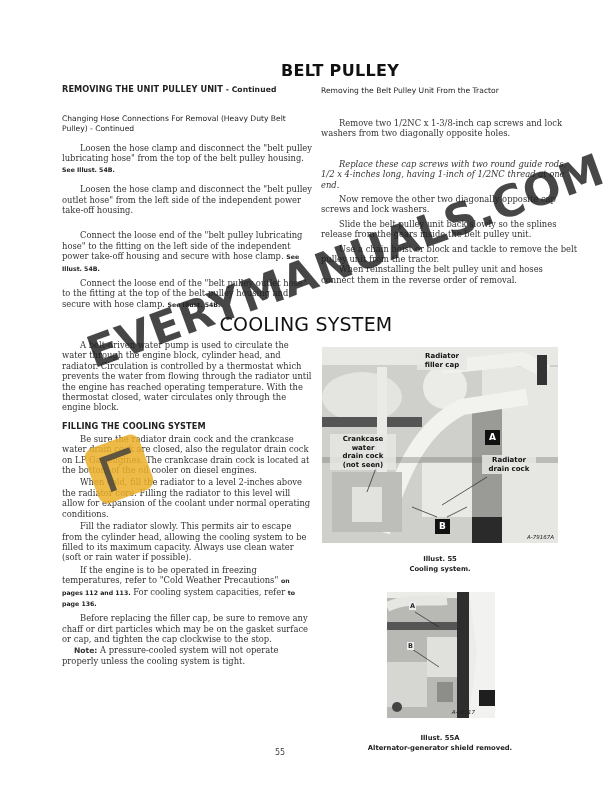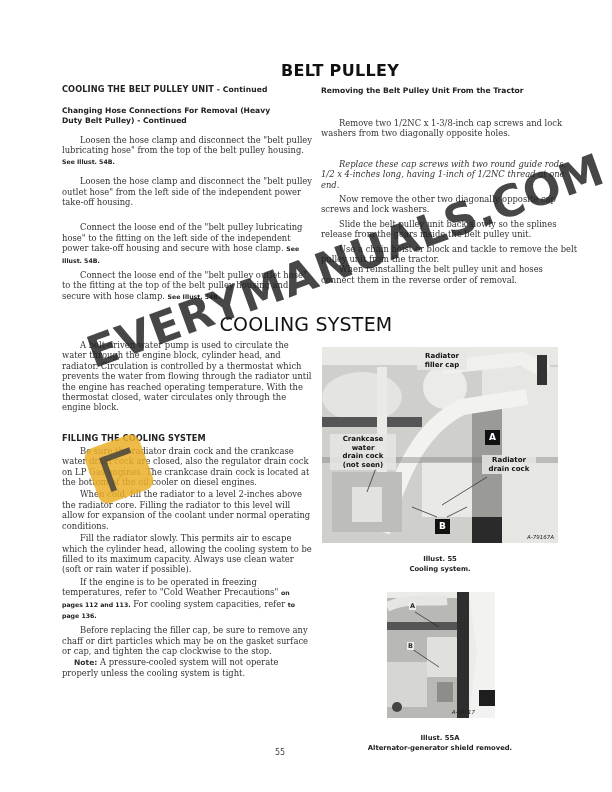--- a/index.html
+++ b/index.html
@@ -2,21 +2,21 @@
 <html><head>
 <meta charset="utf-8">
 <style>
   html, body { margin: 0; padding: 0; background: #ffffff; }
   body { width: 612px; height: 792px; position: relative; overflow: hidden; color: #2a2a2a; }
   .abs { position: absolute; }
 
   .page-title { left: 0; width: 588px; top: 61px; text-align: center; font-family: "DejaVu Sans", sans-serif; font-weight: bold; font-size: 16px; letter-spacing: 0.3px; color: #111; padding-left: 46px; }
   .h-section { font-family: "DejaVu Sans", sans-serif; font-weight: bold; font-size: 8.2px; color: #222; letter-spacing: 0.1px; }
   .h-section .cont { font-size: 7.6px; }
-  .h-sub { font-family: "DejaVu Sans", sans-serif; font-weight: bold; font-size: 7.6px; color: #222; line-height: 10px; }
+  .h-sub { font-family: "DejaVu Sans", sans-serif; font-weight: normal; font-size: 7.6px; color: #222; line-height: 10px; }
   .para { font-family: "DejaVu Serif", serif; font-size: 8.4px; line-height: 10.4px; color: #333; margin: 0; text-align: left; }
   .para .indent { display: inline-block; width: 18px; }
   .ref { font-family: "DejaVu Sans", sans-serif; font-weight: bold; font-size: 6.2px; color: #222; }
   .big-title { left: 0; width: 612px; top: 313px; text-align: center; font-family: "DejaVu Sans", sans-serif; font-size: 19px; color: #111; letter-spacing: 0.2px; }
   .col-left { left: 62px; width: 250px; }
   .col-right { left: 321px; width: 258px; }
   .note-label { font-family: "DejaVu Sans", sans-serif; font-weight: bold; font-size: 7.6px; }
 
   .photo { background: #d9d9d6; overflow: hidden; }
   .caption { font-family: "DejaVu Sans", sans-serif; font-weight: bold; font-size: 6.8px; text-align: center; color: #222; line-height: 10px; }
@@ -30,23 +30,23 @@
 
   .page-num { left: 0; width: 560px; top: 748px; text-align: center; font-family: "DejaVu Sans", sans-serif; font-size: 8px; color: #444; }
 </style>
 </head>
 <body>
 
 <div class="abs page-title">BELT PULLEY</div>
 
 <div class="abs col-left" style="top:84px;">
   <div class="h-section">
-    <span>COOLING THE BELT PULLEY UNIT</span><span class="cont"> - Continued</span>
+    <span>REMOVING THE UNIT PULLEY UNIT</span><span class="cont"> - Continued</span>
   </div>
-  <div class="h-sub" style="margin-top:12px; width:230px;">Changing Hose Connections For Removal (Heavy Duty Belt Pulley) - Continued</div>
+  <div class="h-sub" style="margin-top:20px; width:230px;">Changing Hose Connections For Removal (Heavy Duty Belt Pulley) - Continued</div>
 
   <p class="para" style="margin-top:9px;"><span class="indent"></span><span>Loosen the hose clamp and disconnect the "belt pulley lubricating hose" from the top of the belt pulley housing. </span><span class="ref">See Illust. 54B.</span></p>
   <p class="para" style="margin-top:9px;"><span class="indent"></span><span>Loosen the hose clamp and disconnect the "belt pulley outlet hose" from the left side of the independent power take-off housing.</span></p>
   <p class="para" style="margin-top:15px;"><span class="indent"></span><span>Connect the loose end of the "belt pulley lubricating hose" to the fitting on the left side of the independent power take-off housing and secure with hose clamp. </span><span class="ref">See Illust. 54B.</span></p>
   <p class="para" style="margin-top:4px;"><span class="indent"></span><span>Connect the loose end of the "belt pulley outlet hose" to the fitting at the top of the belt pulley housing and secure with hose clamp. </span><span class="ref">See Illust. 54B.</span></p>
 </div>
 
 <div class="abs col-right" style="top:86px;">
   <div class="h-sub">Removing the Belt Pulley Unit From the Tractor</div>
   <p class="para" style="margin-top:22px;"><span class="indent"></span><span>Remove two 1/2NC x 1-3/8-inch cap screws and lock washers from two diagonally opposite holes.</span></p>
@@ -55,25 +55,25 @@
   <p class="para" style="margin-top:4px;"><span class="indent"></span><span>Slide the belt pulley unit back slowly so the splines release from the gears inside the belt pulley unit.</span></p>
   <p class="para" style="margin-top:4px;"><span class="indent"></span><span>Use a chain hoist or block and tackle to remove the belt pulley unit from the tractor.</span></p>
   <p class="para" style=""><span class="indent"></span><span>When reinstalling the belt pulley unit and hoses connect them in the reverse order of removal.</span></p>
 </div>
 
 <div class="abs big-title">COOLING SYSTEM</div>
 
 <div class="abs col-left" style="top:340px;">
   <p class="para"><span class="indent"></span><span>A belt-driven water pump is used to circulate the water through the engine block, cylinder head, and radiator. Circulation is controlled by a thermostat which prevents the water from flowing through the radiator until the engine has reached operating temperature. With the thermostat closed, water circulates only through the engine block.</span></p>
 
-  <div class="h-section" style="margin-top:20px;">FILLING THE COOLING SYSTEM</div>
+  <div class="h-section" style="margin-top:8px;">FILLING THE COOLING SYSTEM</div>
 
   <p class="para" style="margin-top:3px;"><span class="indent"></span><span>Be sure the radiator drain cock and the crankcase water drain cock are closed, also the regulator drain cock on LP Gas engines. The crankcase drain cock is located at the bottom of the oil cooler on diesel engines.</span></p>
   <p class="para" style="margin-top:2px;"><span class="indent"></span><span>When cold, fill the radiator to a level 2-inches above the radiator core. Filling the radiator to this level will allow for expansion of the coolant under normal operating conditions.</span></p>
-  <p class="para" style="margin-top:2px;"><span class="indent"></span><span>Fill the radiator slowly. This permits air to escape which the cylinder head, allowing the cooling system to be filled to its maximum capacity. Always use clean water (soft or rain water if possible).</span></p>
+  <p class="para" style="margin-top:2px;"><span class="indent"></span><span>Fill the radiator slowly. This permits air to escape from the cylinder head, allowing the cooling system to be filled to its maximum capacity. Always use clean water (soft or rain water if possible).</span></p>
   <p class="para" style="margin-top:2px;"><span class="indent"></span><span>If the engine is to be operated in freezing temperatures, refer to "Cold Weather Precautions" </span><span class="ref">on pages 112 and 113.</span><span> For cooling system capacities, refer </span><span class="ref">to page 136.</span></p>
   <p class="para" style="margin-top:4px;"><span class="indent"></span><span>Before replacing the filler cap, be sure to remove any chaff or dirt particles which may be on the gasket surface or cap, and tighten the cap clockwise to the stop.</span></p>
   <p class="para" style="margin-top:0;"><span class="indent" style="width:12px;"></span><span class="note-label">Note:</span><span> A pressure-cooled system will not operate properly unless the cooling system is tight.</span></p>
 </div>
 
 <div class="abs photo" style="left:322px; top:347px; width:236px; height:196px;">
   <svg width="236" height="196" viewBox="0 0 236 196">
     <rect width="236" height="196" fill="#cfcfcb"></rect>
     <rect x="0" y="0" width="236" height="18" fill="#e8e8e5"></rect>
     <ellipse cx="40" cy="50" rx="40" ry="25" fill="#e4e4e0"></ellipse>

